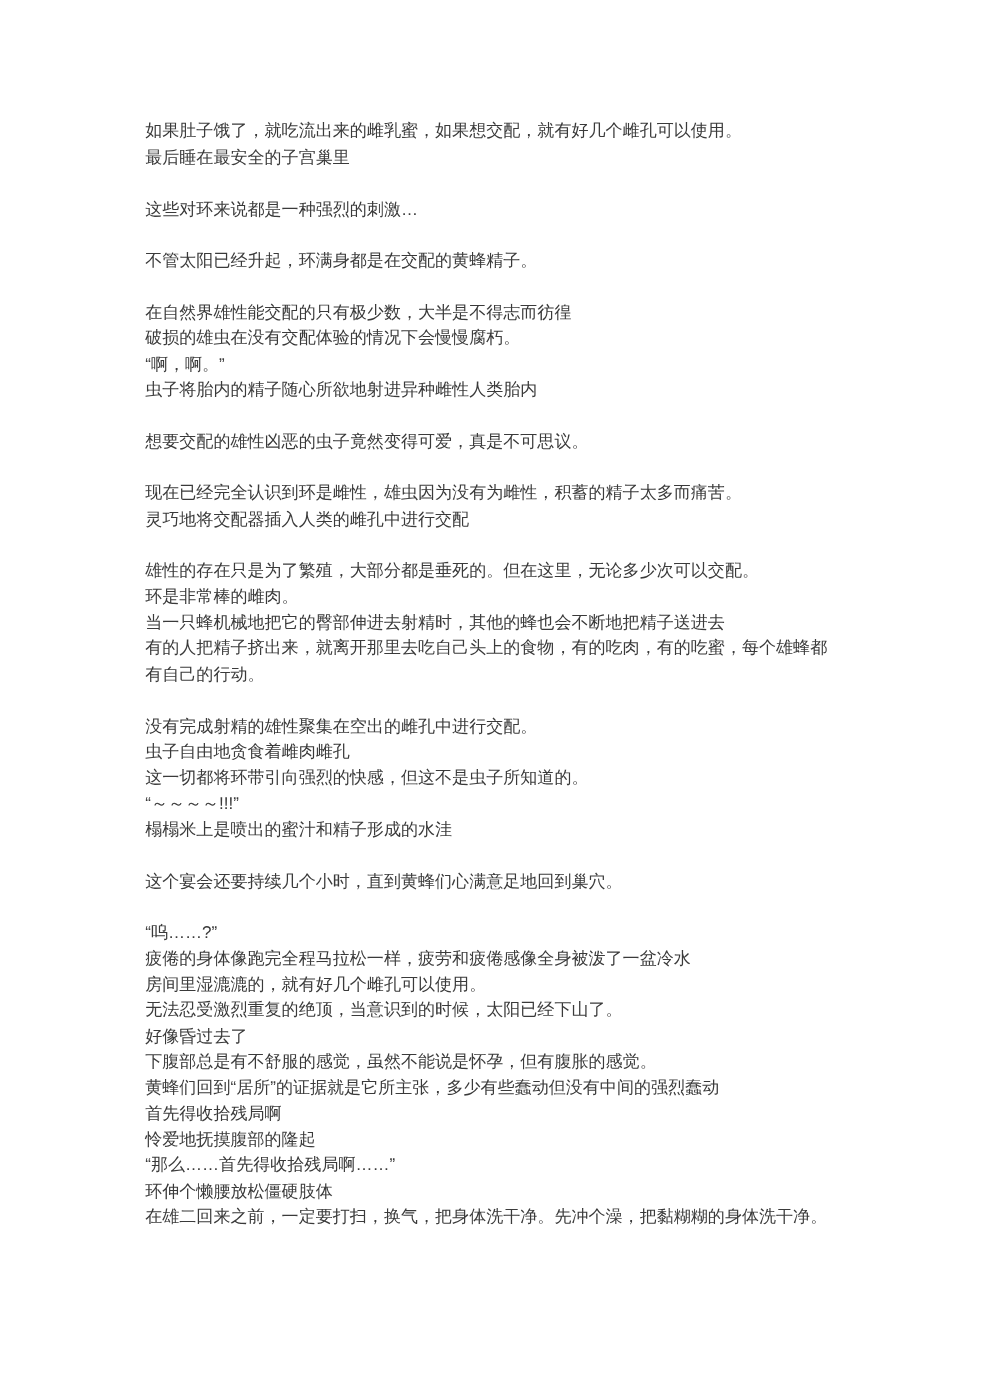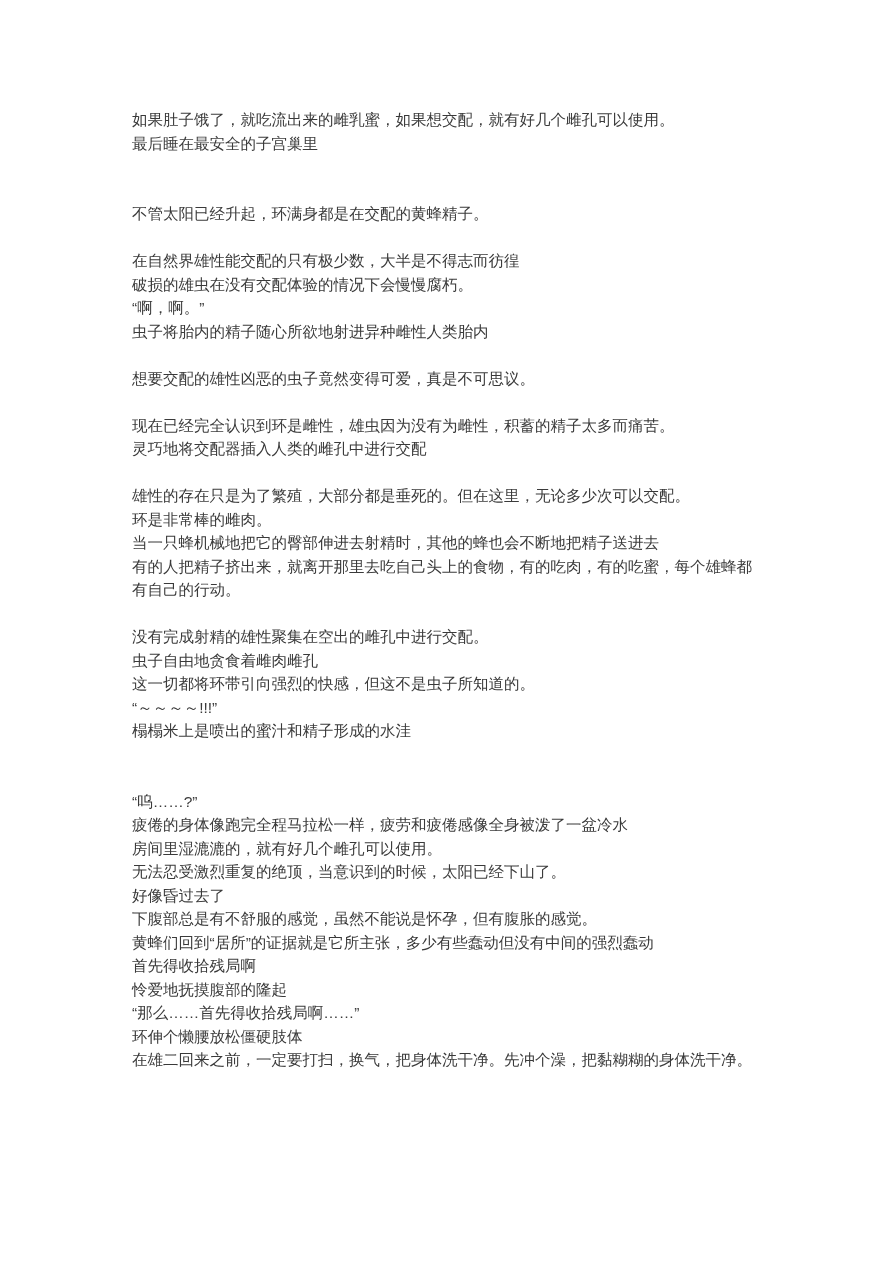--- a/index.html
+++ b/index.html
@@ -39,20 +39,21 @@
   }
 </style>
 </head>
 <body>
 
 <div class="page">
   <div class="text-block">
       <div class="line">如果肚子饿了，就吃流出来的雌乳蜜，如果想交配，就有好几个雌孔可以使用。</div>
       <div class="line">最后睡在最安全的子宫巢里</div>
       <div class="line"></div>
+      <div class="line">这些对环来说都是一种强烈的刺激…</div>
       <div class="line"></div>
       <div class="line">不管太阳已经升起，环满身都是在交配的黄蜂精子。</div>
       <div class="line"></div>
       <div class="line">在自然界雄性能交配的只有极少数，大半是不得志而彷徨</div>
       <div class="line">破损的雄虫在没有交配体验的情况下会慢慢腐朽。</div>
       <div class="line">“啊，啊。”</div>
       <div class="line">虫子将胎内的精子随心所欲地射进异种雌性人类胎内</div>
       <div class="line"></div>
       <div class="line">想要交配的雄性凶恶的虫子竟然变得可爱，真是不可思议。</div>
       <div class="line"></div>
@@ -64,20 +65,21 @@
       <div class="line">当一只蜂机械地把它的臀部伸进去射精时，其他的蜂也会不断地把精子送进去</div>
       <div class="line">有的人把精子挤出来，就离开那里去吃自己头上的食物，有的吃肉，有的吃蜜，每个雄蜂都</div>
       <div class="line">有自己的行动。</div>
       <div class="line"></div>
       <div class="line">没有完成射精的雄性聚集在空出的雌孔中进行交配。</div>
       <div class="line">虫子自由地贪食着雌肉雌孔</div>
       <div class="line">这一切都将环带引向强烈的快感，但这不是虫子所知道的。</div>
       <div class="line">“～～～～!!!”</div>
       <div class="line">榻榻米上是喷出的蜜汁和精子形成的水洼</div>
       <div class="line"></div>
+      <div class="line">这个宴会还要持续几个小时，直到黄蜂们心满意足地回到巢穴。</div>
       <div class="line"></div>
       <div class="line">“呜……?”</div>
       <div class="line">疲倦的身体像跑完全程马拉松一样，疲劳和疲倦感像全身被泼了一盆冷水</div>
       <div class="line">房间里湿漉漉的，就有好几个雌孔可以使用。</div>
       <div class="line">无法忍受激烈重复的绝顶，当意识到的时候，太阳已经下山了。</div>
       <div class="line">好像昏过去了</div>
       <div class="line">下腹部总是有不舒服的感觉，虽然不能说是怀孕，但有腹胀的感觉。</div>
       <div class="line">黄蜂们回到“居所”的证据就是它所主张，多少有些蠢动但没有中间的强烈蠢动</div>
       <div class="line">首先得收拾残局啊</div>
       <div class="line">怜爱地抚摸腹部的隆起</div>

